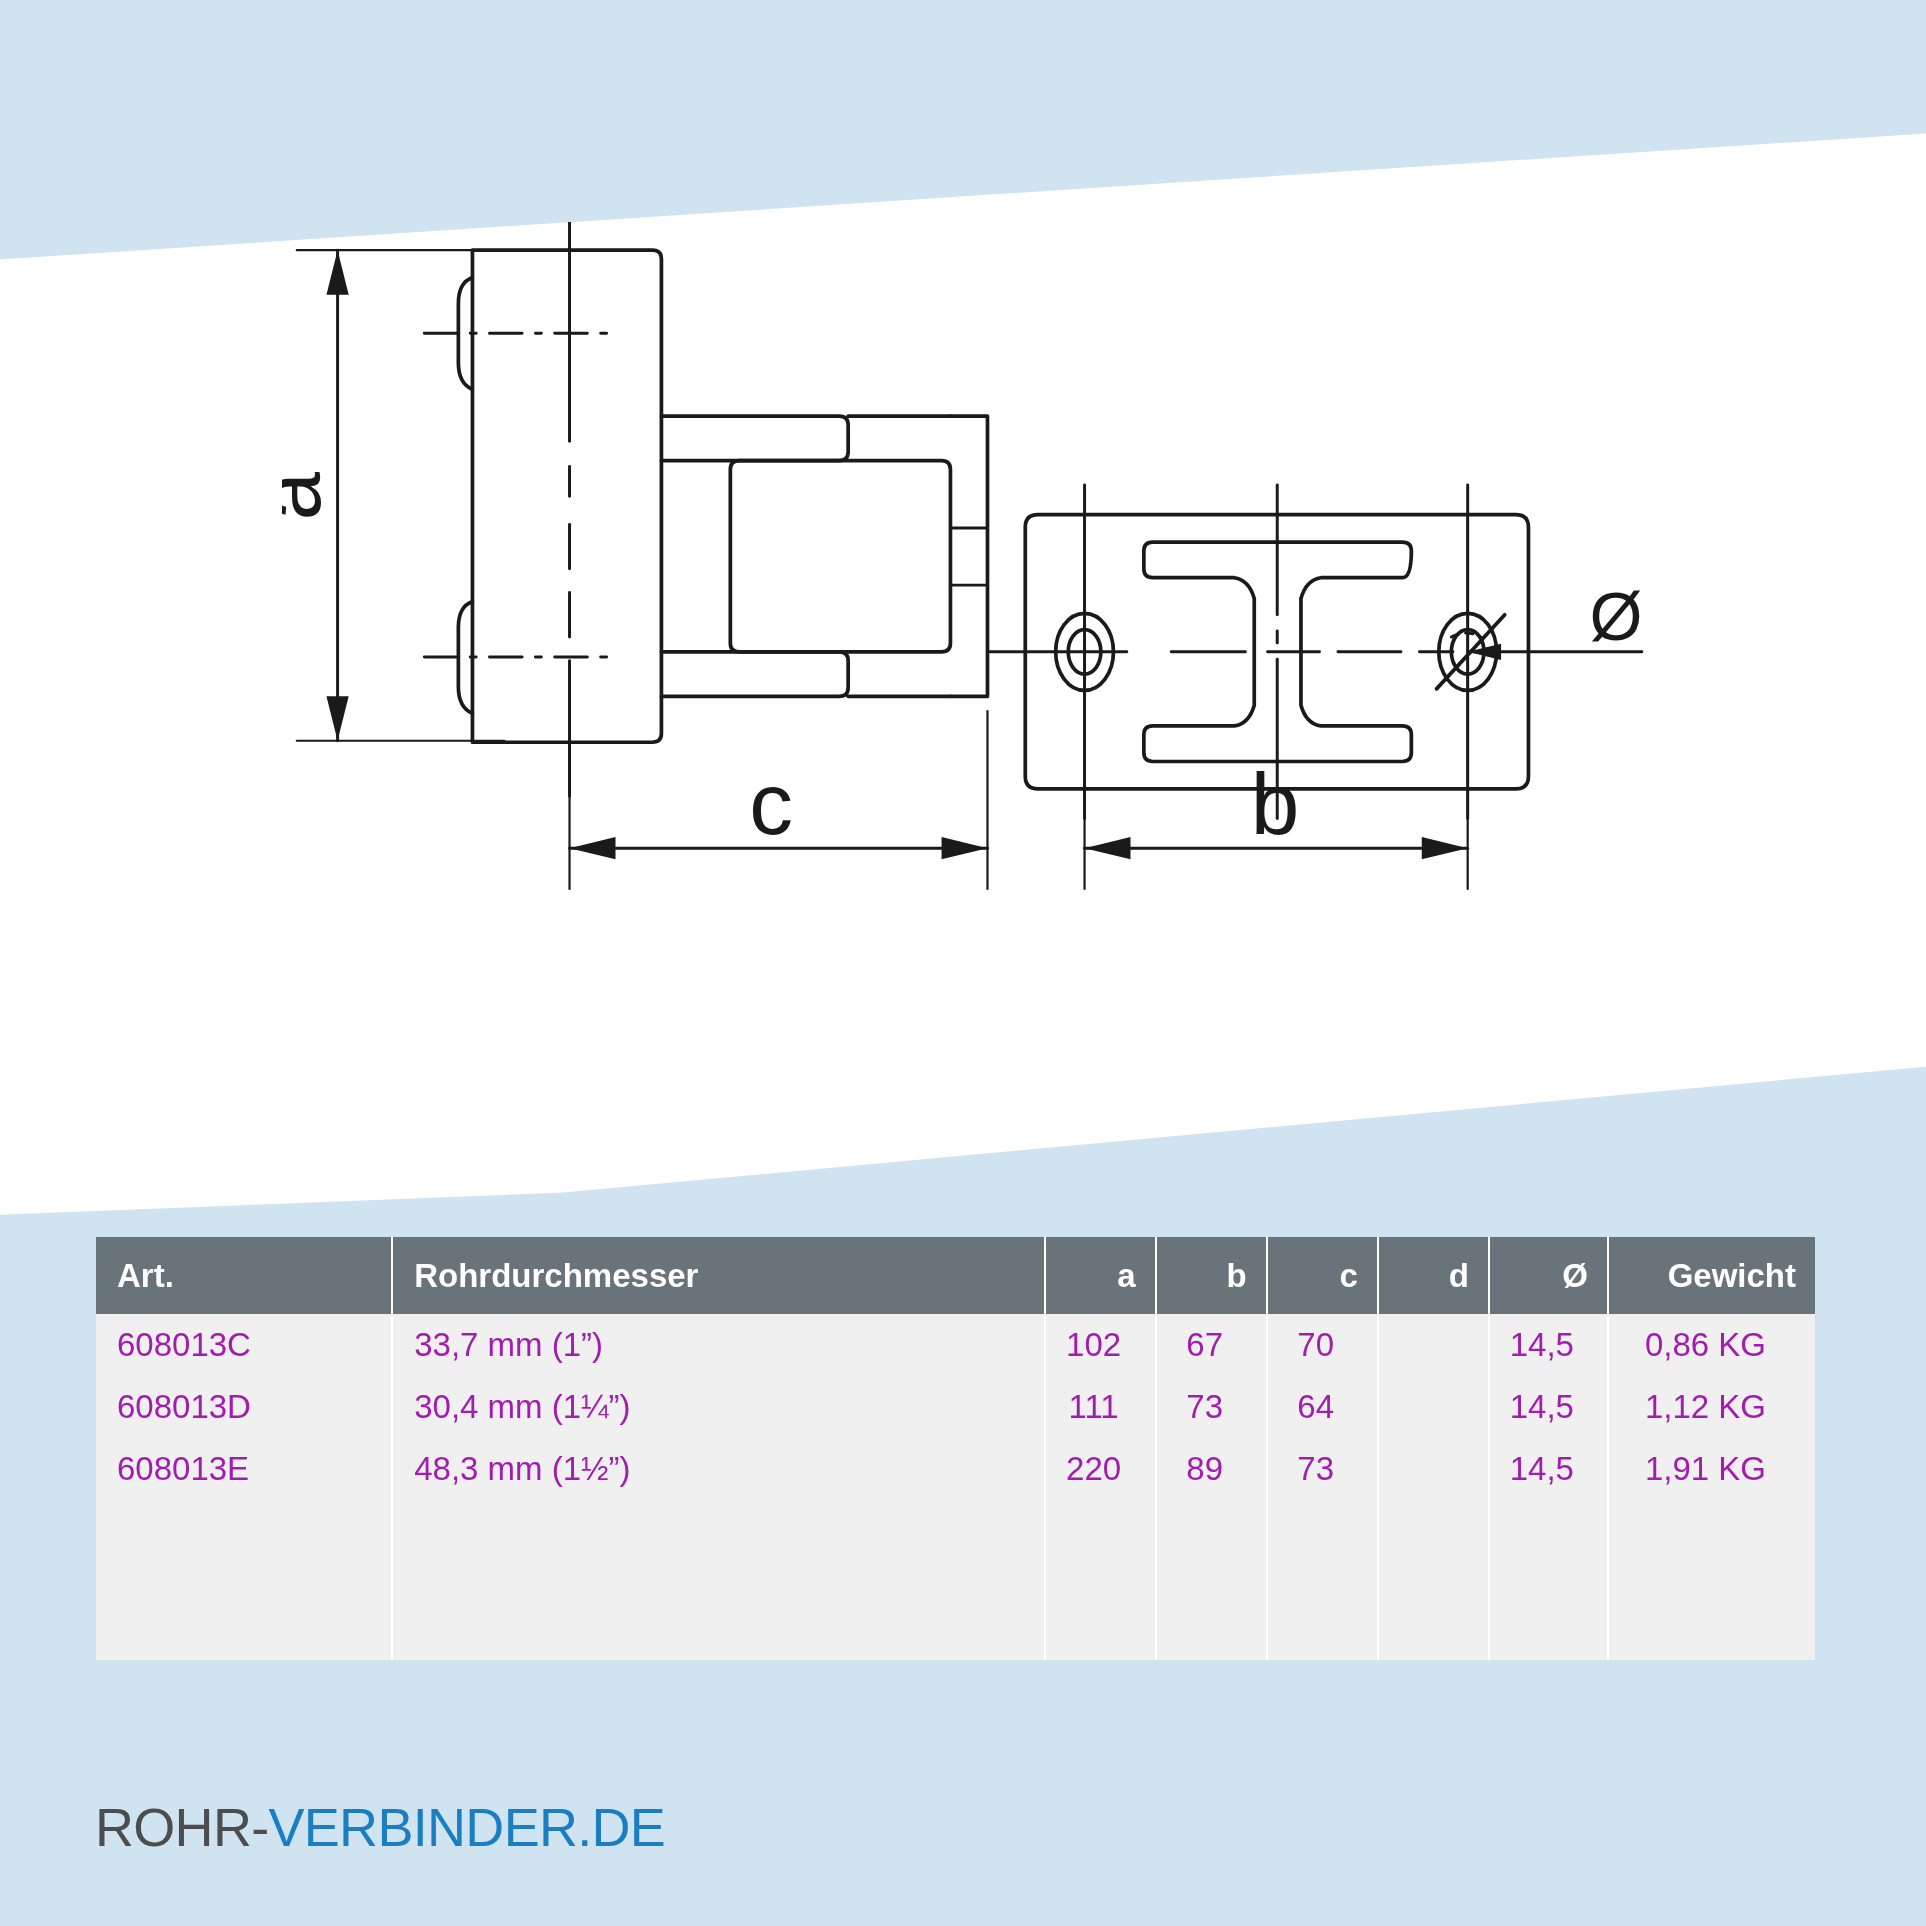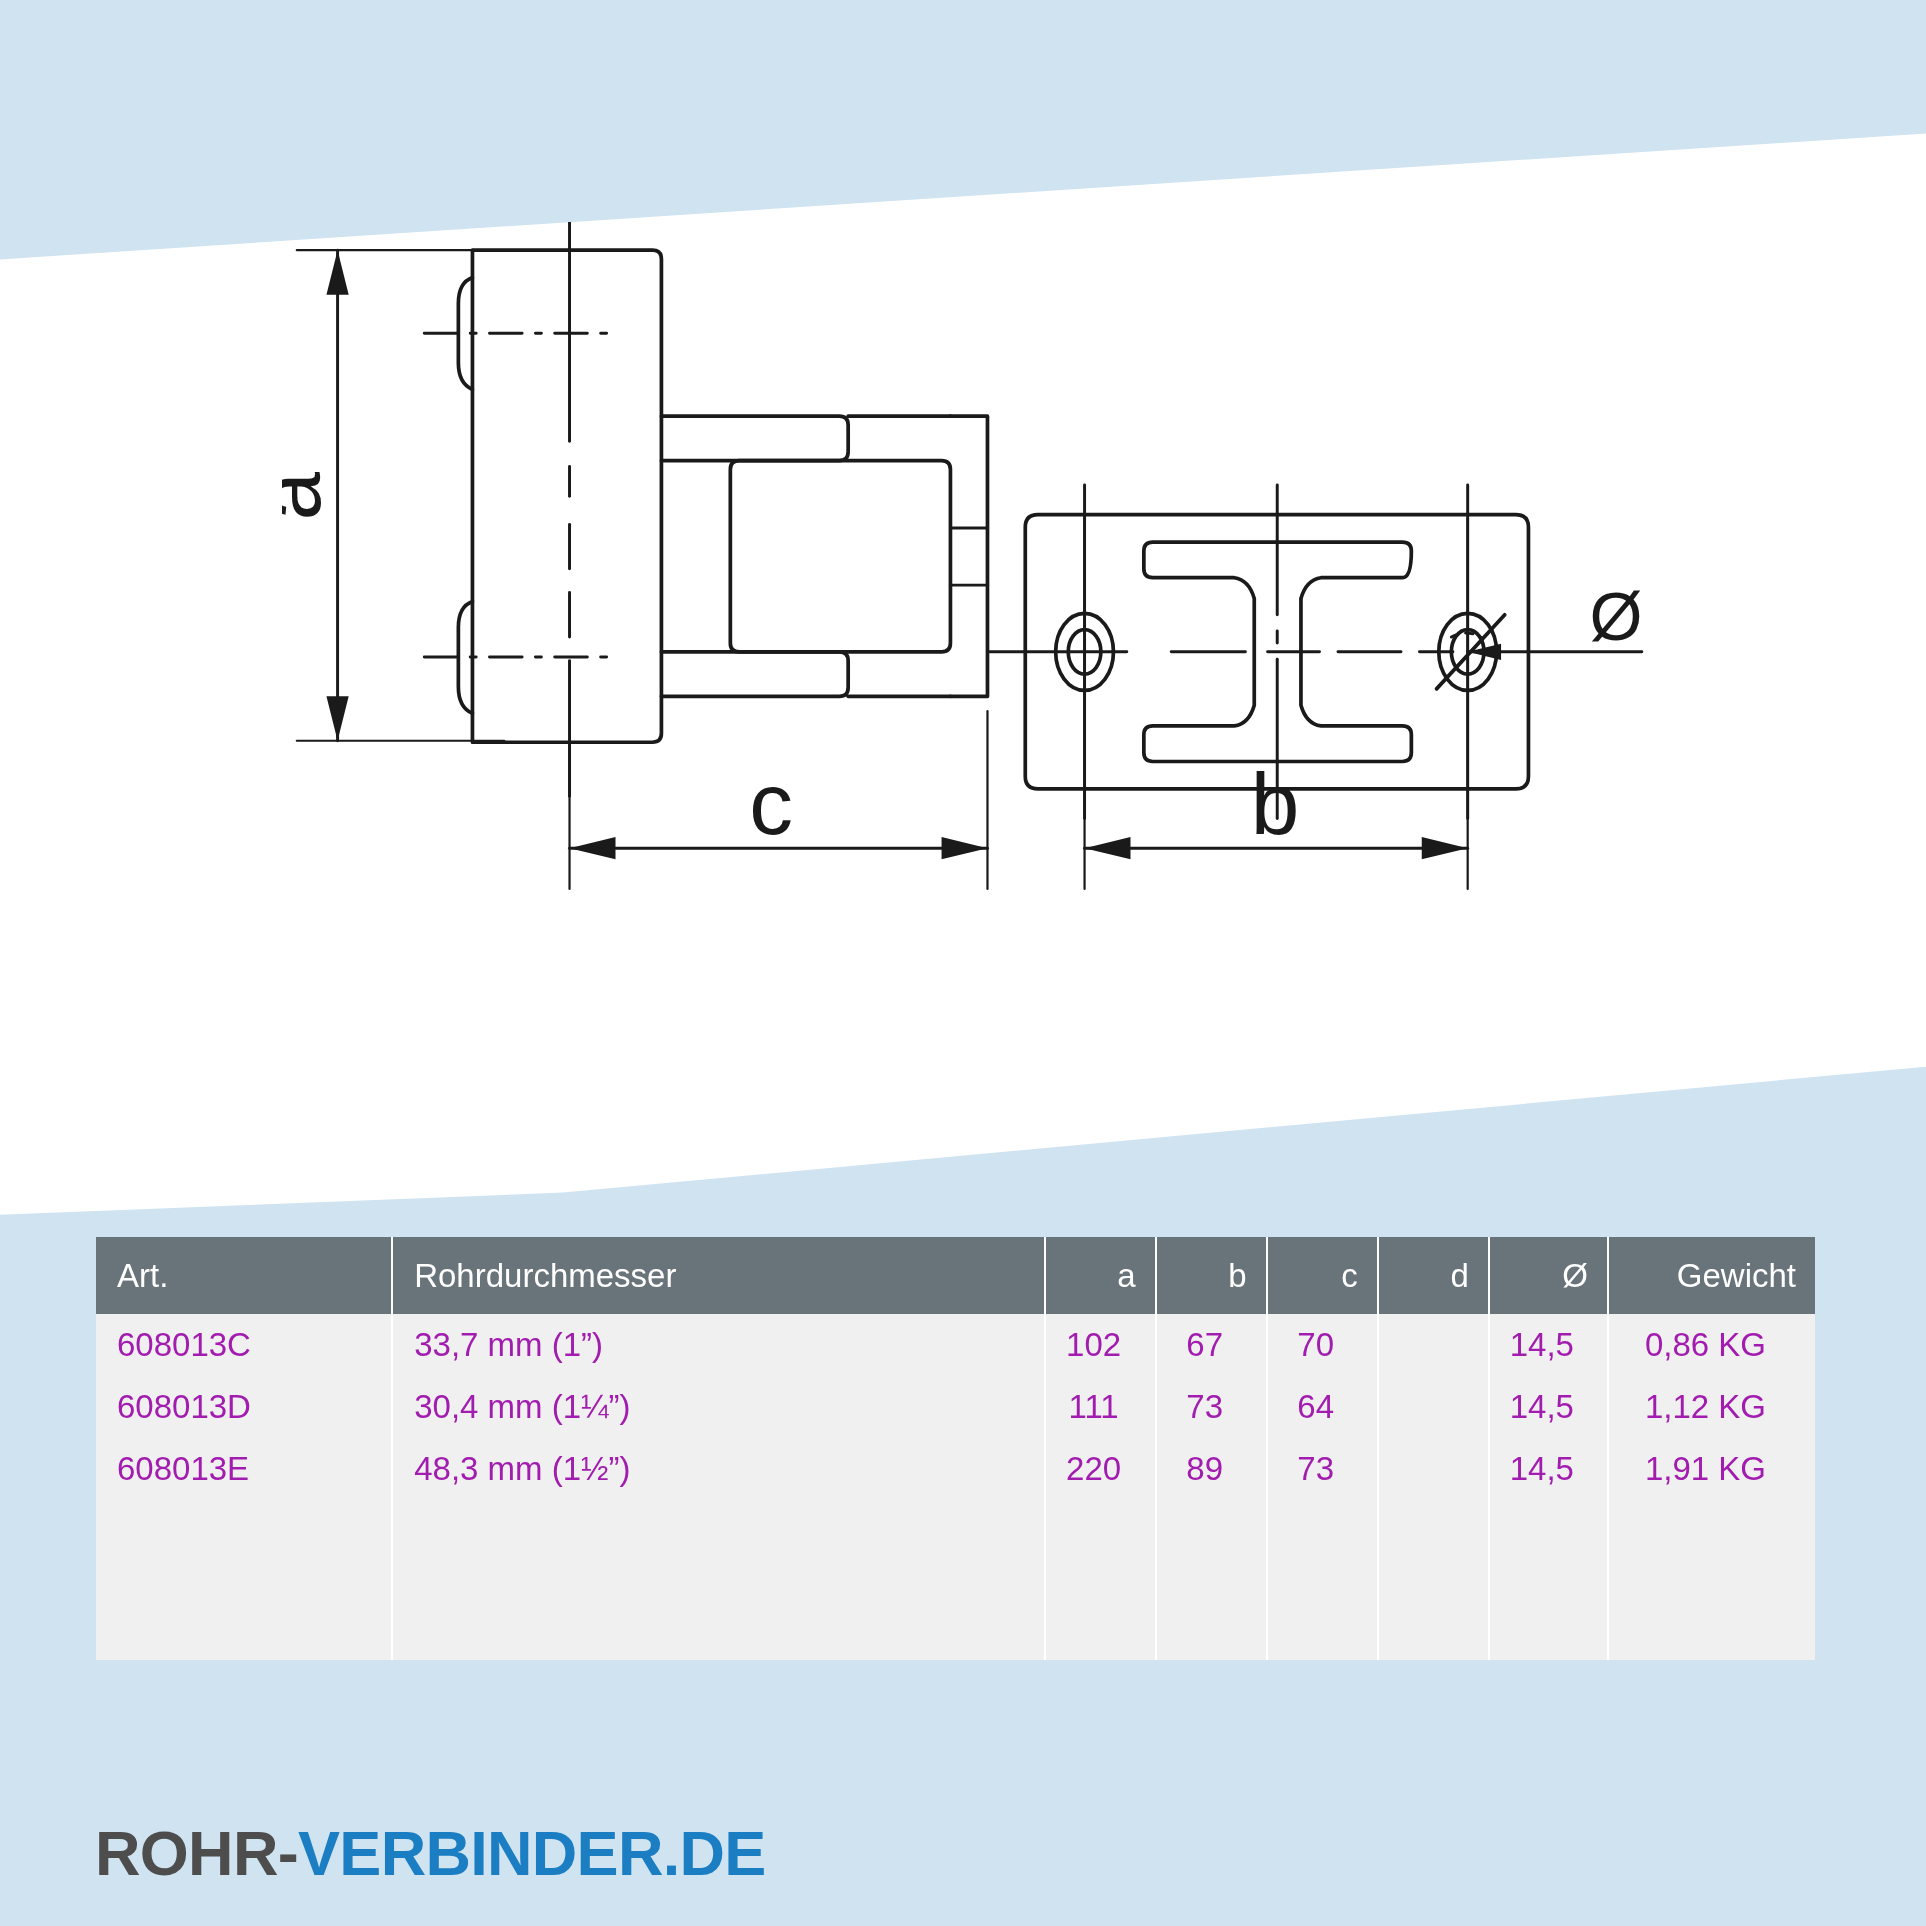--- a/index.html
+++ b/index.html
@@ -52,21 +52,21 @@
   }
   table.spec {
     border-collapse: collapse;
     width: 1719px;
     table-layout: fixed;
   }
   table.spec thead th {
     background: #69737a;
     color: #ffffff;
     font-size: 33px;
-    font-weight: normal;
+    font-weight: bold;
     text-align: left;
     padding: 19px 0 19px 21px;
     height: 77px;
     vertical-align: middle;
     border-right: 2.2px solid #ffffff;
     white-space: nowrap;
   }
   table.spec thead th.num { text-align: right; padding: 19px 19px 19px 6px; }
   table.spec thead th:last-child { border-right: none; margin-left: 7px; }
 
@@ -93,26 +93,25 @@
   col.c-c      { width: 111px; }
   col.c-d      { width: 111px; }
   col.c-dia    { width: 119px; }
   col.c-gew    { width: 207px; }
 
   
   #logo {
     position: absolute;
     left: 95px;
     top: 1800px;
-    font-size: 63px;
-    font-weight: bold;
+    font-size: 54px;
+    font-weight: normal;
     letter-spacing: -0.7px;
     line-height: 1;
     white-space: nowrap;
-    margin-top: 22px;
   }
   #logo .dark { color: #4d4d4d; }
   #logo .blue { color: #1b7dc2; }
 </style>
 </head>
 <body>
 
 <div id="page">
 
   <svg id="wedge-top-left" class="wedge" viewBox="0 0 2600 460" width="1926" height="341" xmlns="http://www.w3.org/2000/svg">

